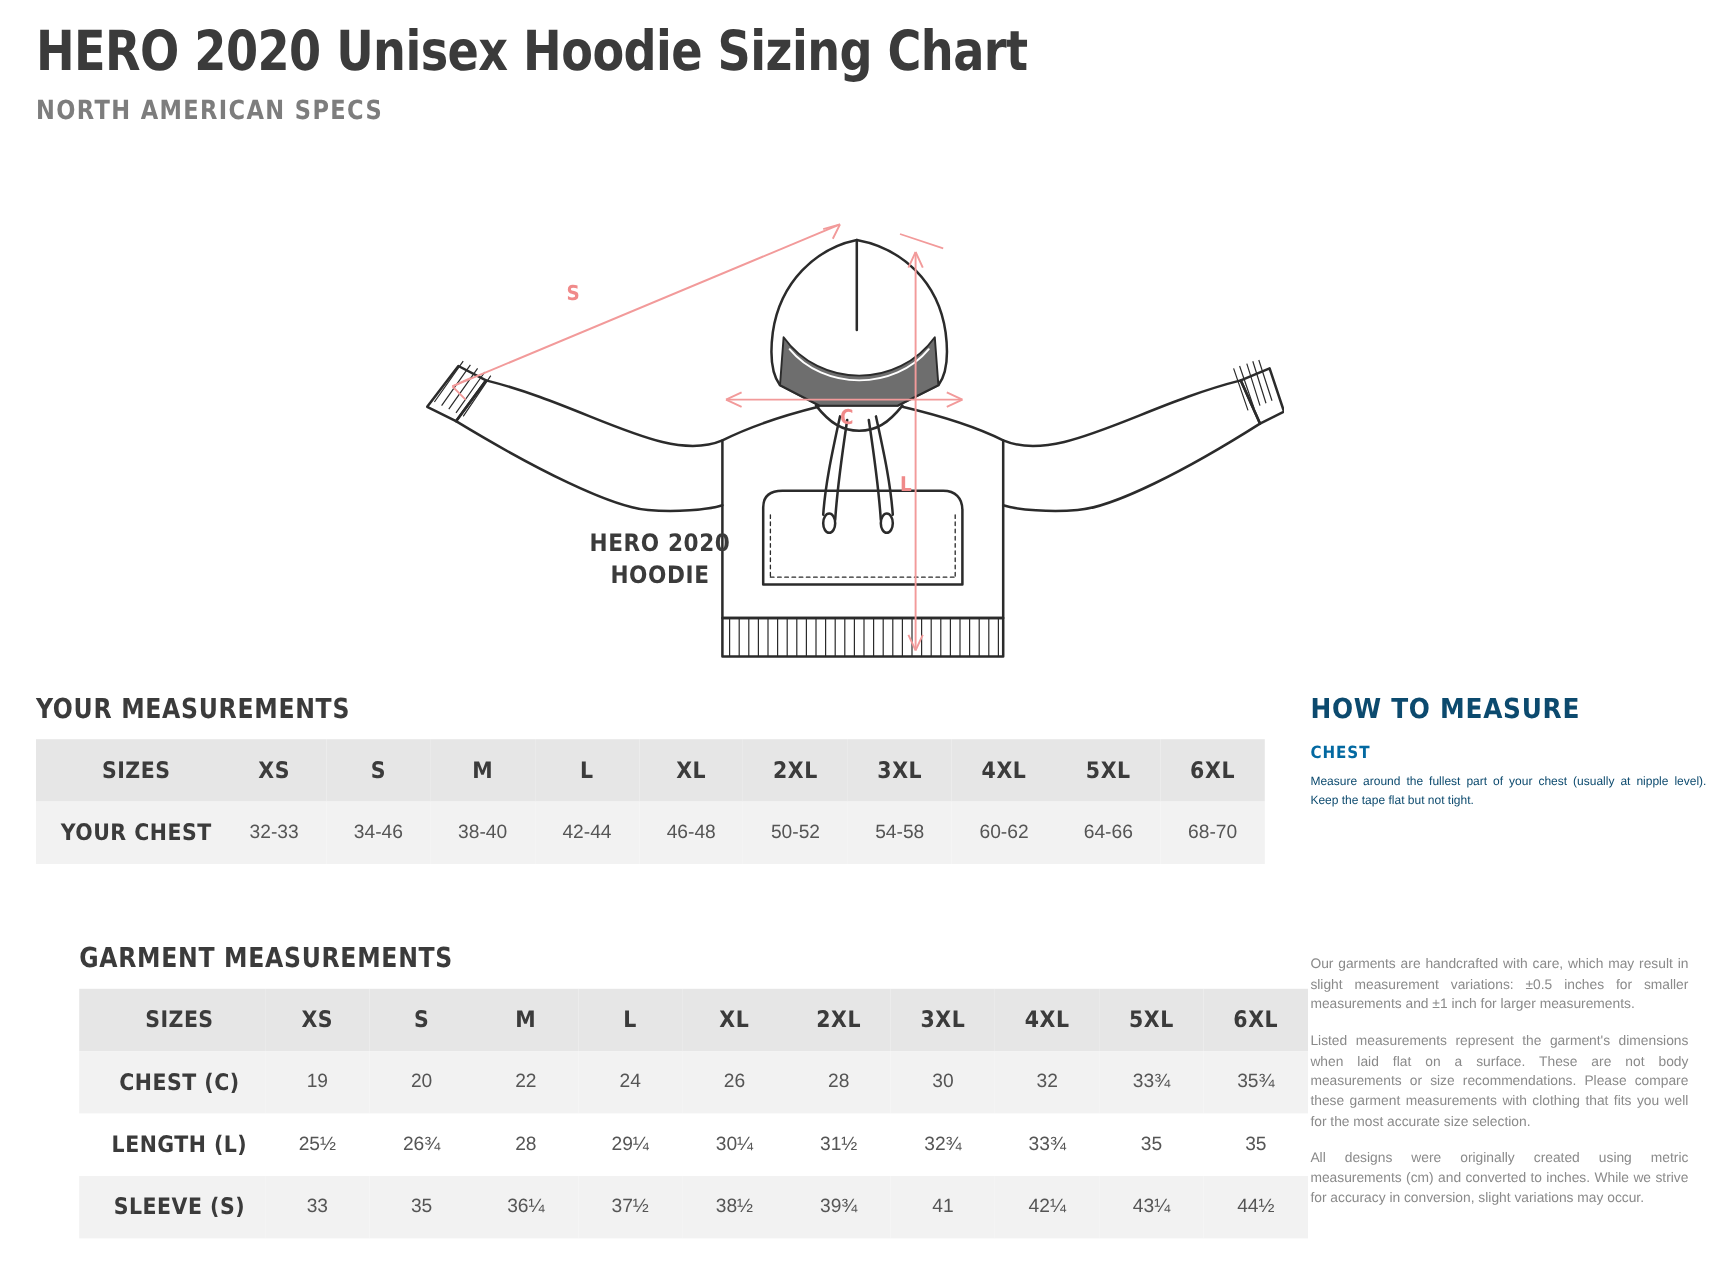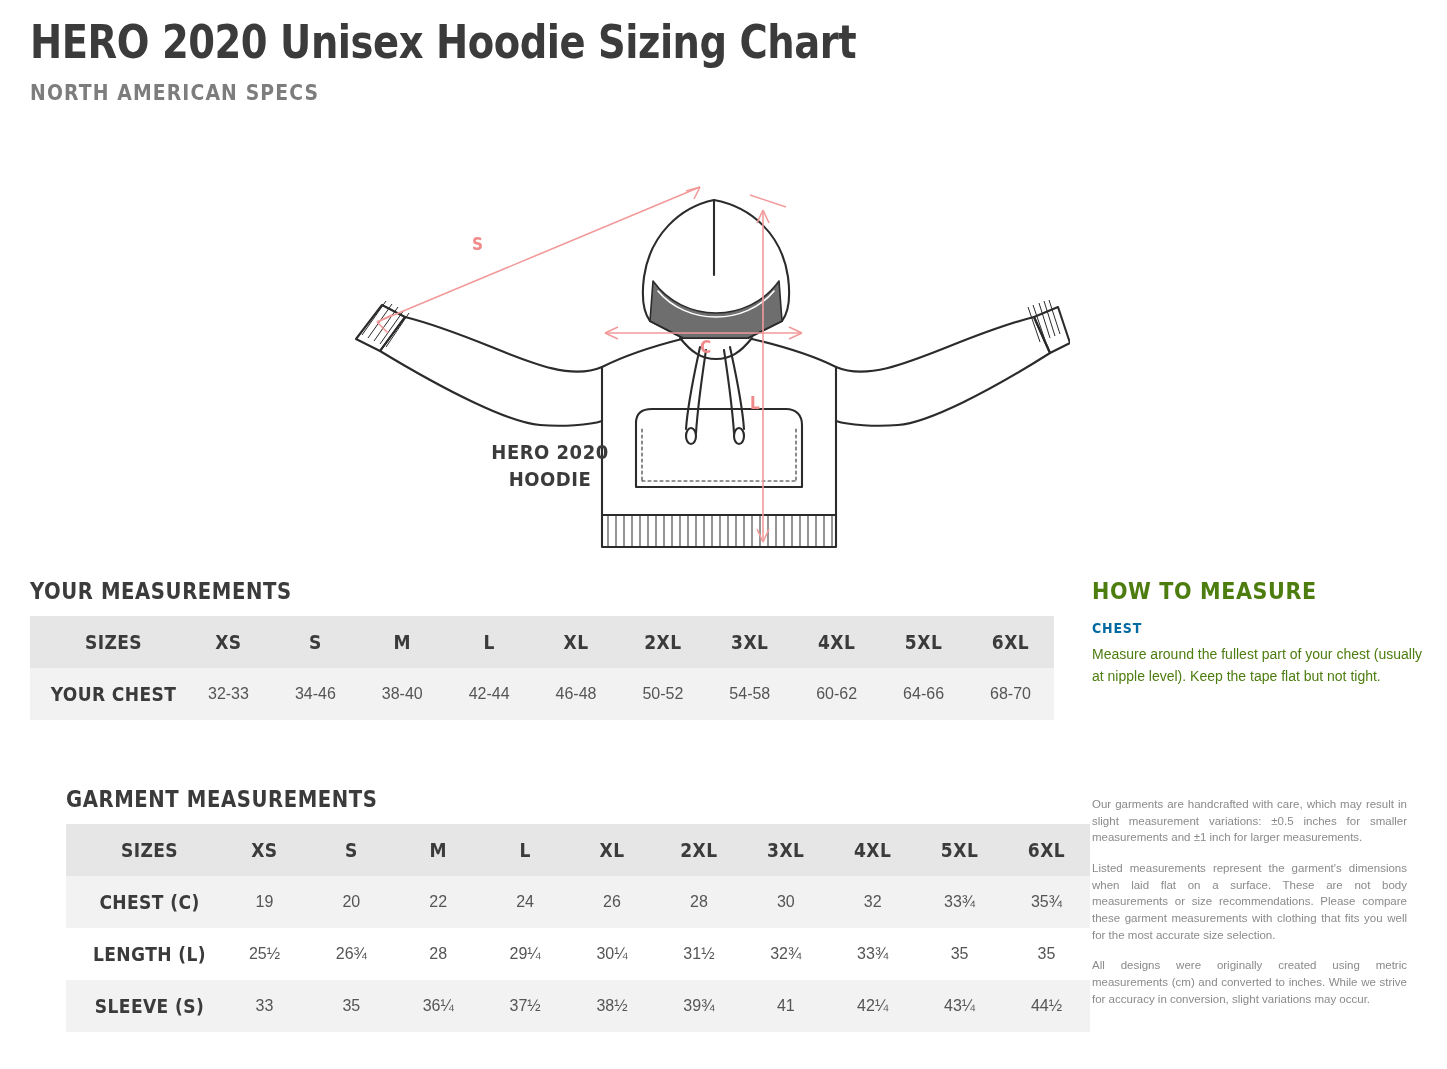--- a/index.html
+++ b/index.html
@@ -97,35 +97,35 @@
   #garment-measurements { position: absolute; left: 30px; top: 786px; margin-left: 36px; }
   #garment-measurements .section-head { margin-bottom: 12px; }
 
   
   .right-col { position: absolute; left: 1092px; top: 578px; width: 330px; }
   .howto-head {
     font-family: "DejaVu Sans Condensed", "Liberation Sans Narrow", "Liberation Sans", sans-serif;
     font-weight: bold;
     font-size: 23px;
     letter-spacing: 0.6px;
-    color: #4d7c0f;
+    color: #0c4a6e;
     margin-bottom: 16px;
   }
   .howto-sub {
     font-family: "DejaVu Sans Condensed", "Liberation Sans Narrow", "Liberation Sans", sans-serif;
     font-weight: bold;
     font-size: 14px;
     letter-spacing: 0.8px;
     color: #0369a1;
     margin-bottom: 8px;
   }
   .howto-body {
-    font-size: 14px;
+    font-size: 10px;
     line-height: 1.55;
-    color: #4d7c0f;
+    color: #0c4a6e;
     text-align: justify;
   }
   .notes { position: absolute; left: 1092px; top: 796px; width: 315px; }
   .note-p {
     font-size: 11.5px;
     line-height: 1.45;
     color: #8a8a8a;
     text-align: justify;
     margin: 0 0 14px 0;
   }

